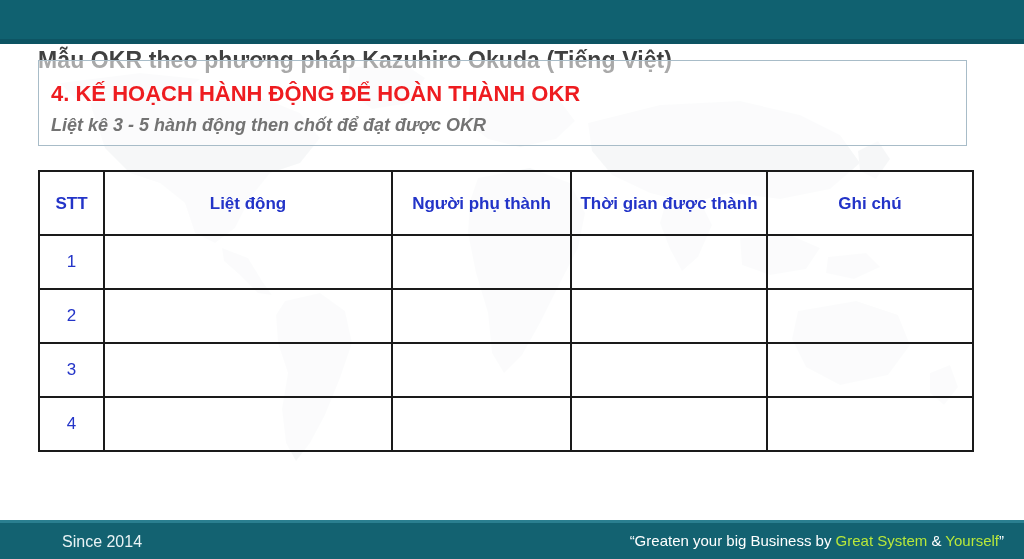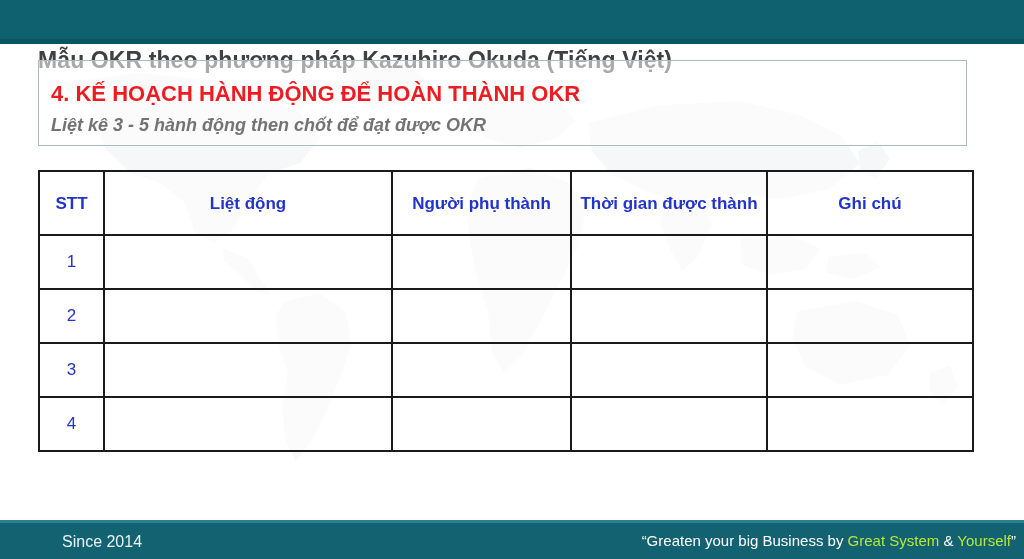--- a/index.html
+++ b/index.html
@@ -160,21 +160,21 @@
     position: absolute;
     left: 30px;
     top: 10px;
     font-size: 16px;
     color: #e9f3f5;
     white-space: nowrap;
     margin-left: 32px;
   }
   #footer-tagline {
     position: absolute;
-    right: 8px;
+    right: 20px;
     top: 9px;
     font-size: 15px;
     color: #ffffff;
     white-space: nowrap;
   }
   .tag-accent { color: #b9e83a; }
 </style>
 </head>
 <body>
 

